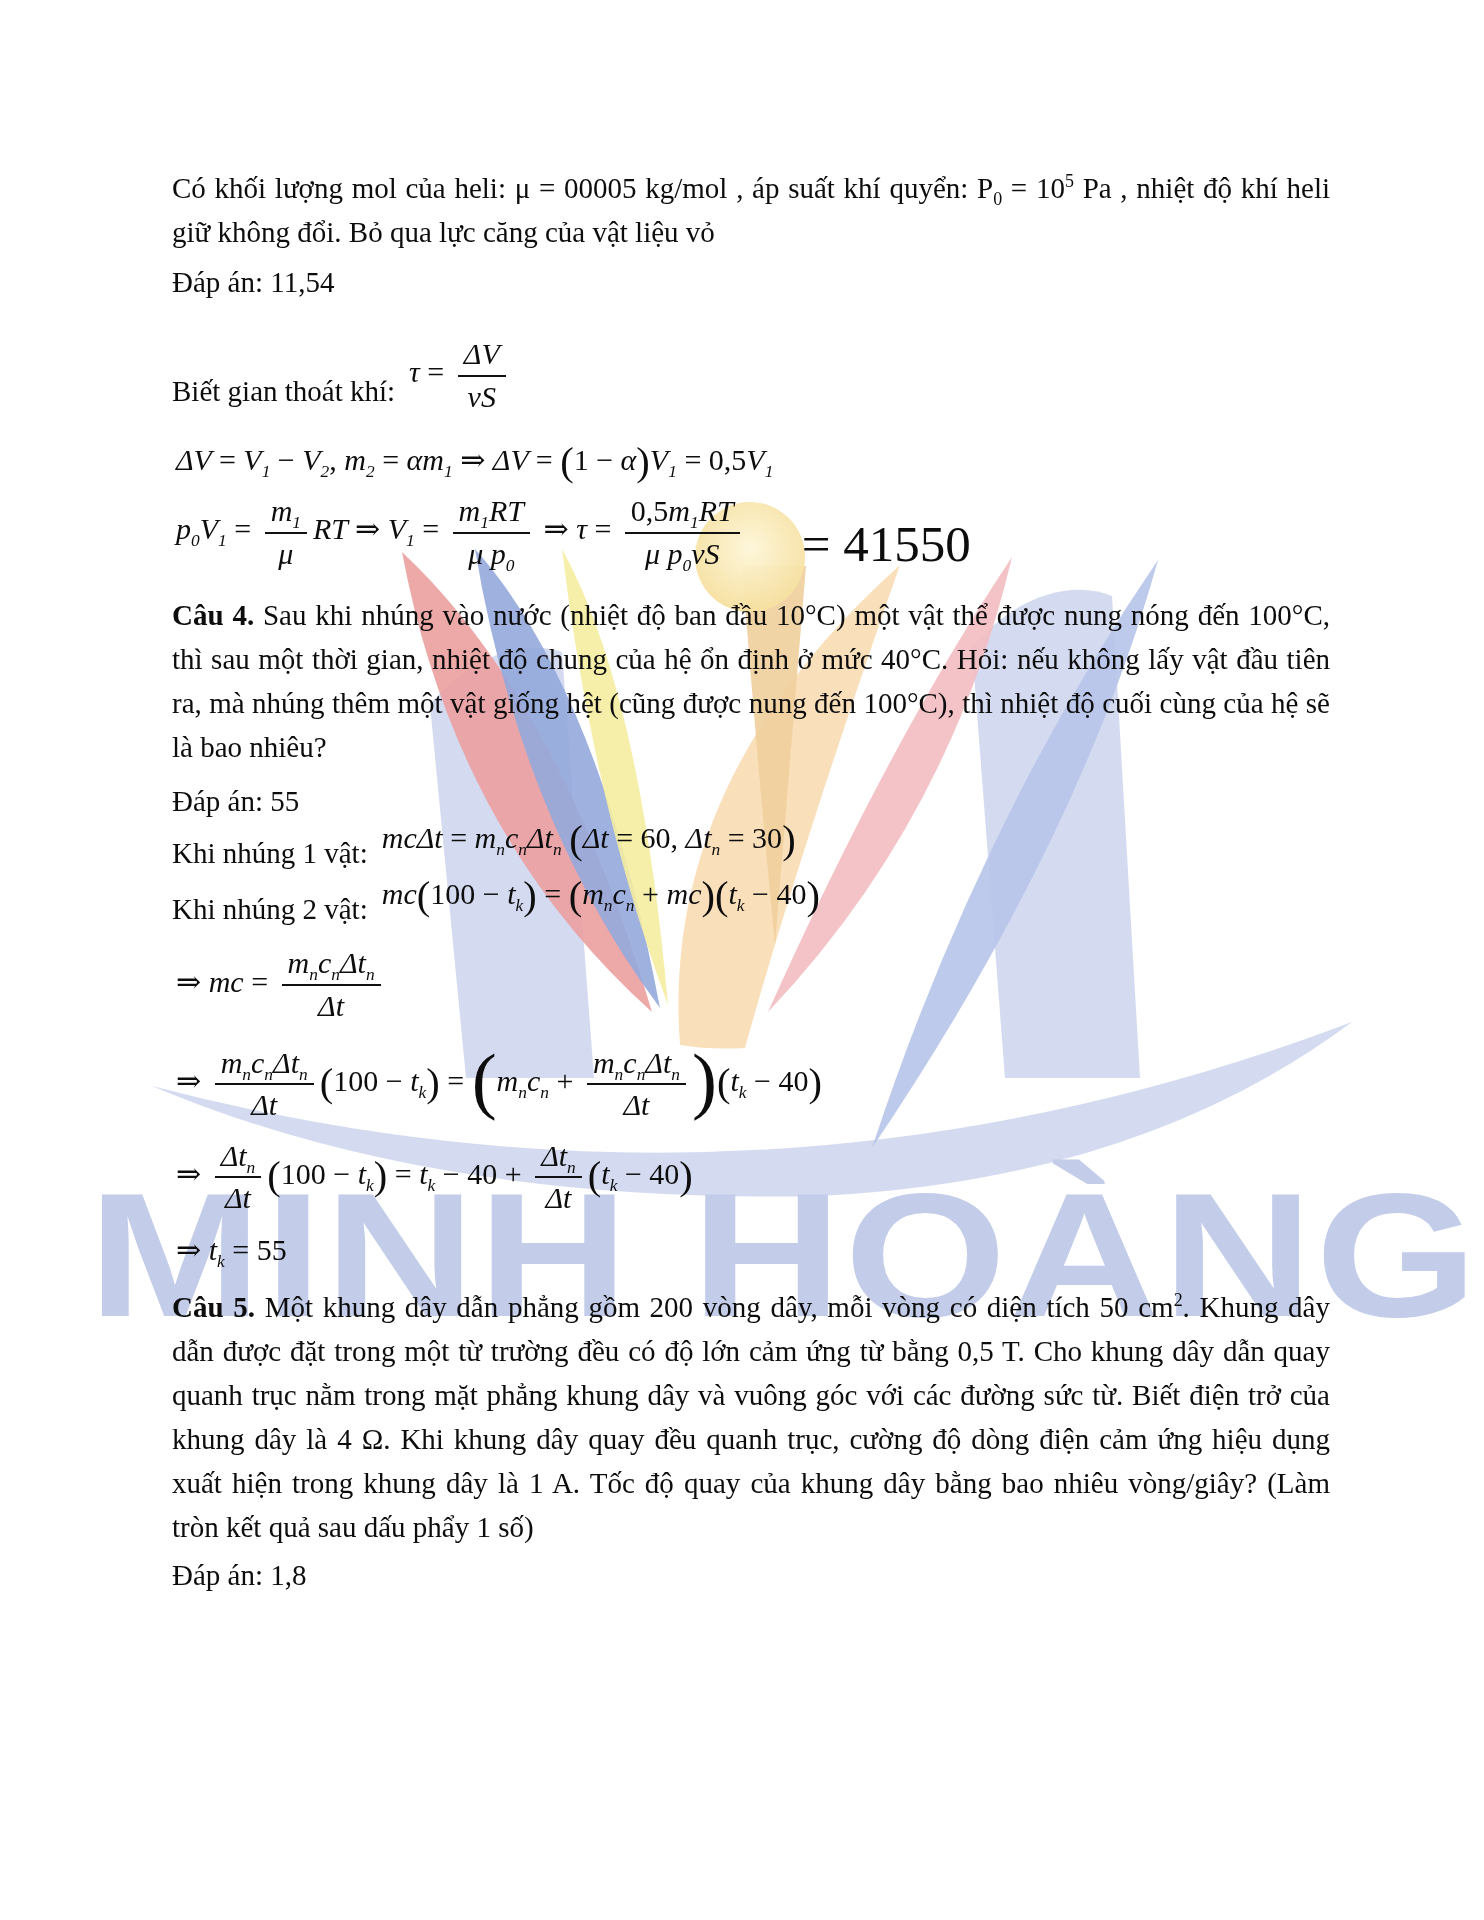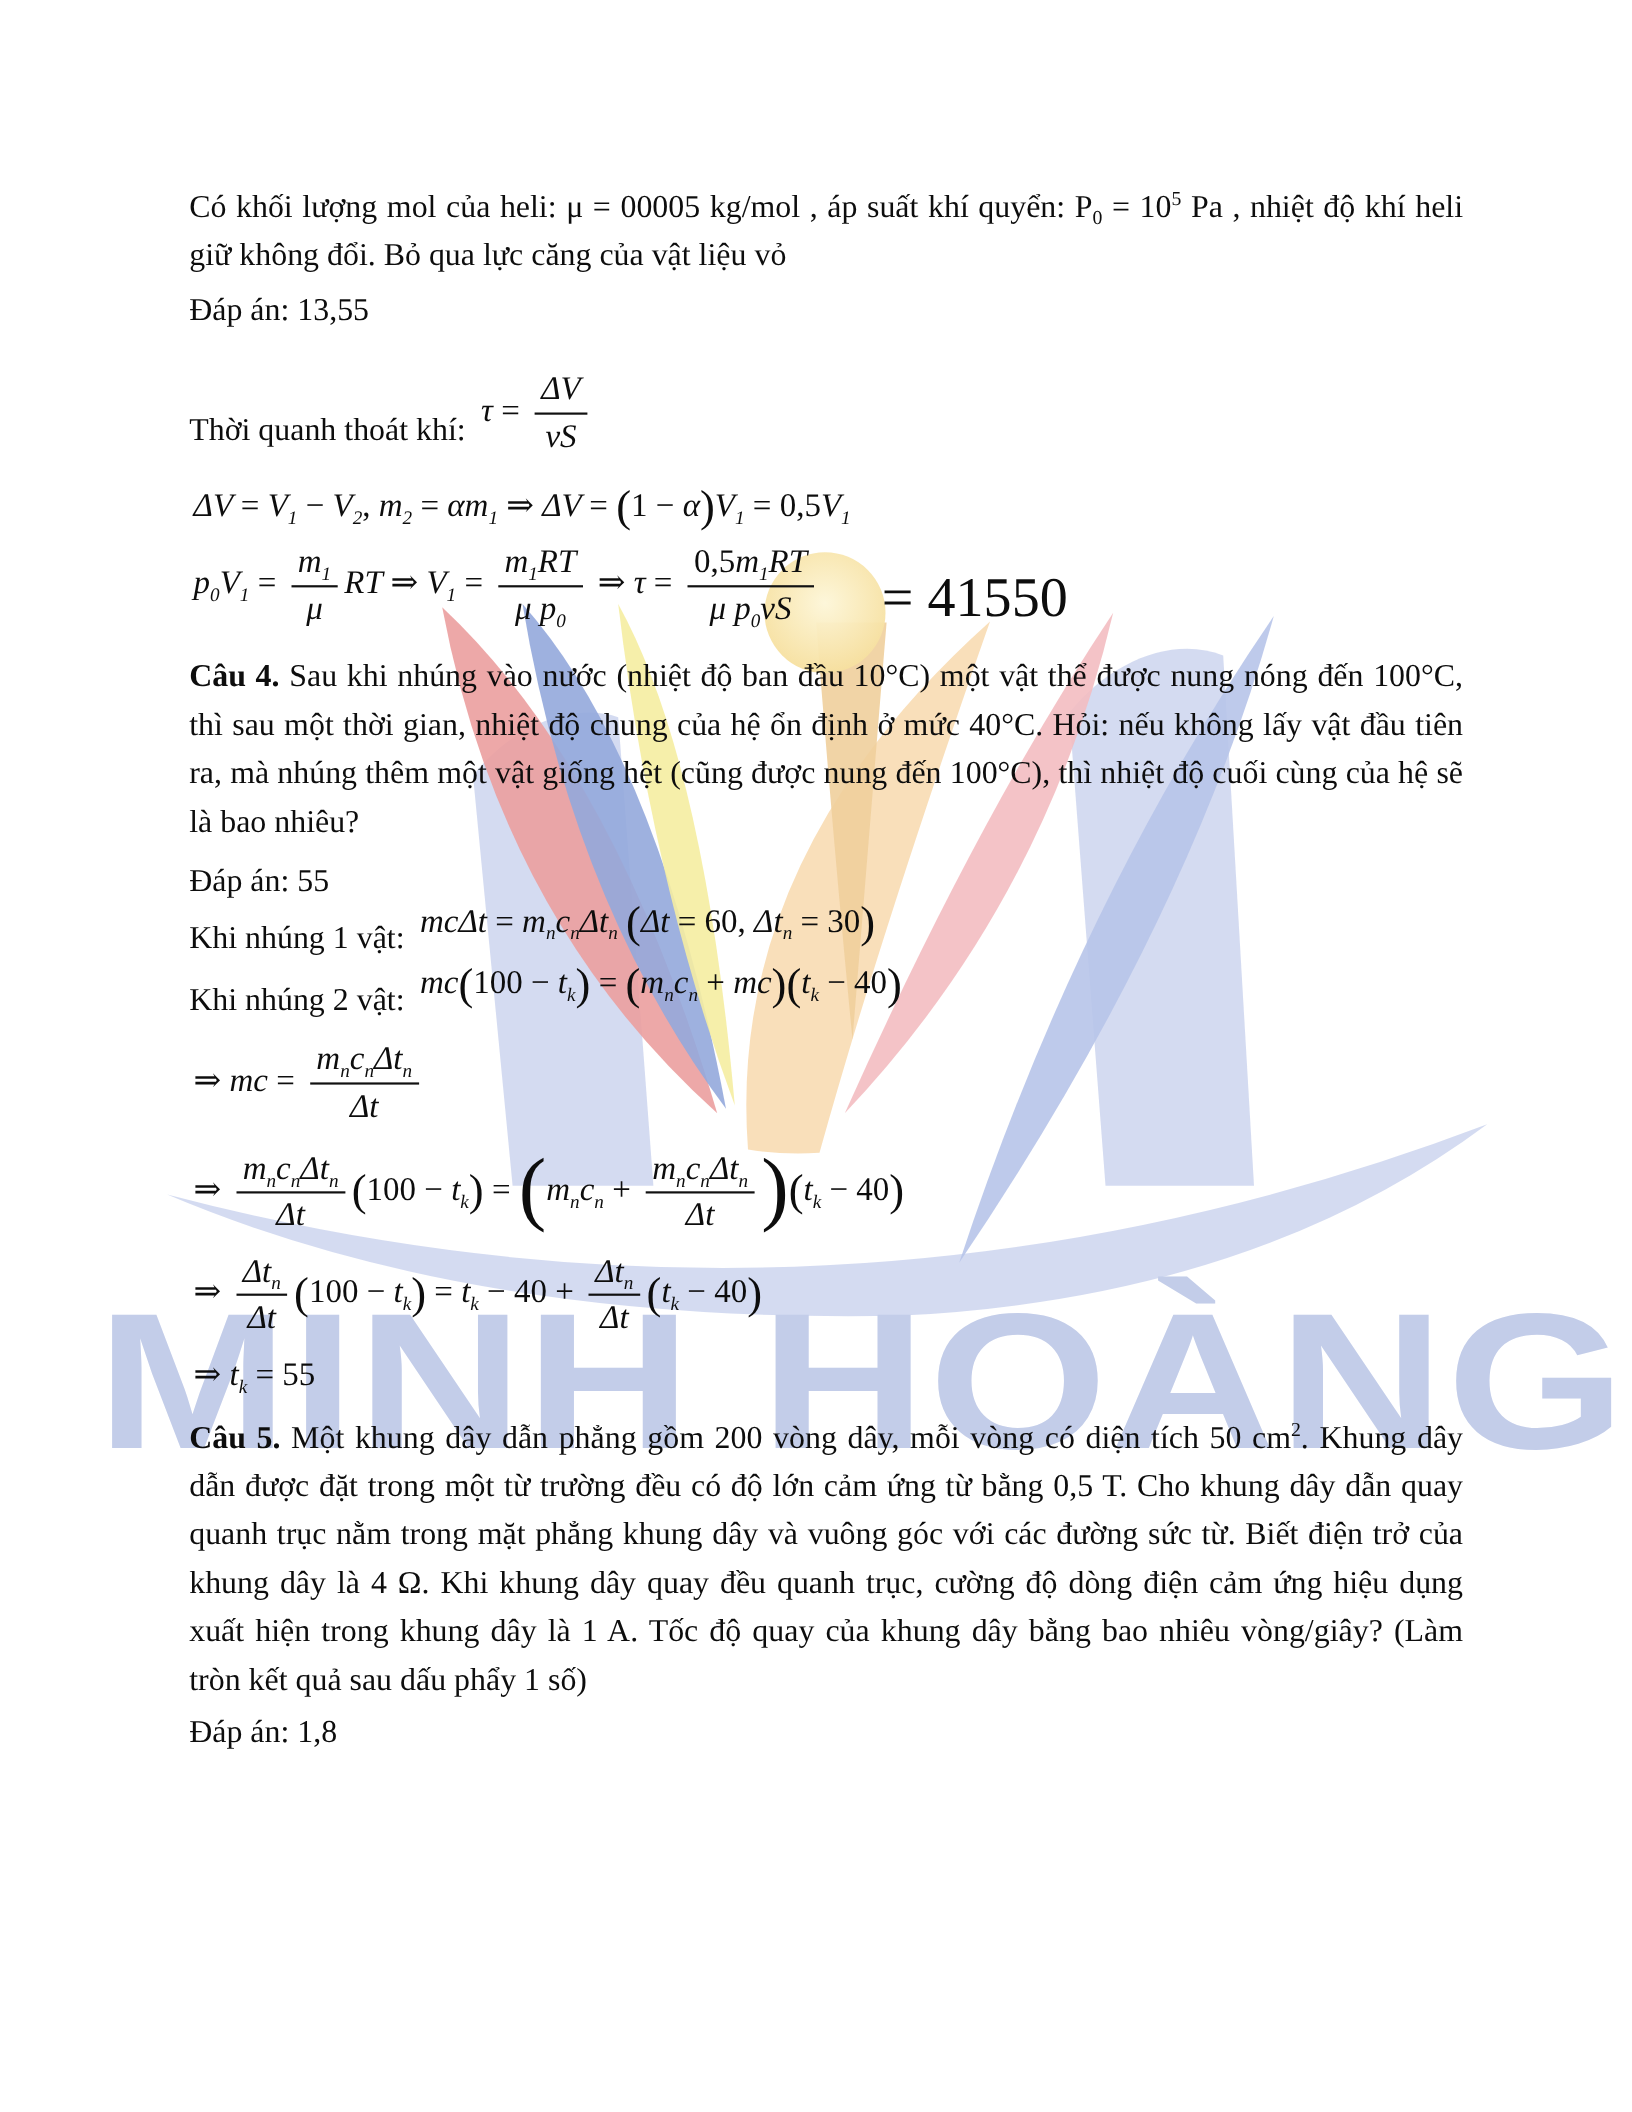--- a/index.html
+++ b/index.html
@@ -74,24 +74,24 @@
     <path d="M 1158 560 Q 980 820 872 1148 Q 1080 840 1158 560 Z" opacity="0.9" fill="#b7c4e9"></path>
     <circle cx="750" cy="557" r="55" fill="url(#gcream)" opacity="0.95"></circle>
 
     <text class="wmtext" x="88" y="1316" font-size="176" textLength="1392" lengthAdjust="spacingAndGlyphs" fill="#c3cde9">MINH HOÀNG</text>
   </svg>
 
   <div class="content">
 
     <p class="para"><span>Có khối lượng mol của heli: μ = 00005 kg/mol , áp suất khí quyển: P</span><sub class="tsub">0</sub><span> = 10</span><sup class="tsup">5</sup><span> Pa , nhiệt độ khí heli giữ không đổi. Bỏ qua lực căng của vật liệu vỏ</span></p>
 
-    <p class="ans ans-1">Đáp án: 13,55</p>
+    <p class="ans ans-1">Đáp án: 11,54</p>
 
     <div class="frow row-f1">
-      <span class="flabel frow1-label">Thời quanh thoát khí:</span>
+      <span class="flabel frow1-label">Biết gian thoát khí:</span>
       <span class="formula"><span class="mi">τ </span><span class="mu">= </span><span class="frac">
             <span class="num"><span class="mi">ΔV</span></span>
             <span class="den"><span class="mi">vS</span></span>
           </span></span>
     </div>
 
     <div class="fline line-f2">
       <span class="formula"><span class="mi">ΔV </span><span class="mu">= </span><span class="mi">V</span><sub class="msub">1</sub><span class="mu"> − </span><span class="mi">V</span><sub class="msub">2</sub><span class="mu">, </span><span class="mi">m</span><sub class="msub">2</sub><span class="mu"> = </span><span class="mi">αm</span><sub class="msub">1</sub><span class="mu"> ⇒ </span><span class="mi">ΔV </span><span class="mu">= </span><span class="mpar">(</span><span class="mu">1 − </span><span class="mi">α</span><span class="mpar">)</span><span class="mi">V</span><sub class="msub">1</sub><span class="mu"> = 0,5</span><span class="mi">V</span><sub class="msub">1</sub></span>
     </div>
 

